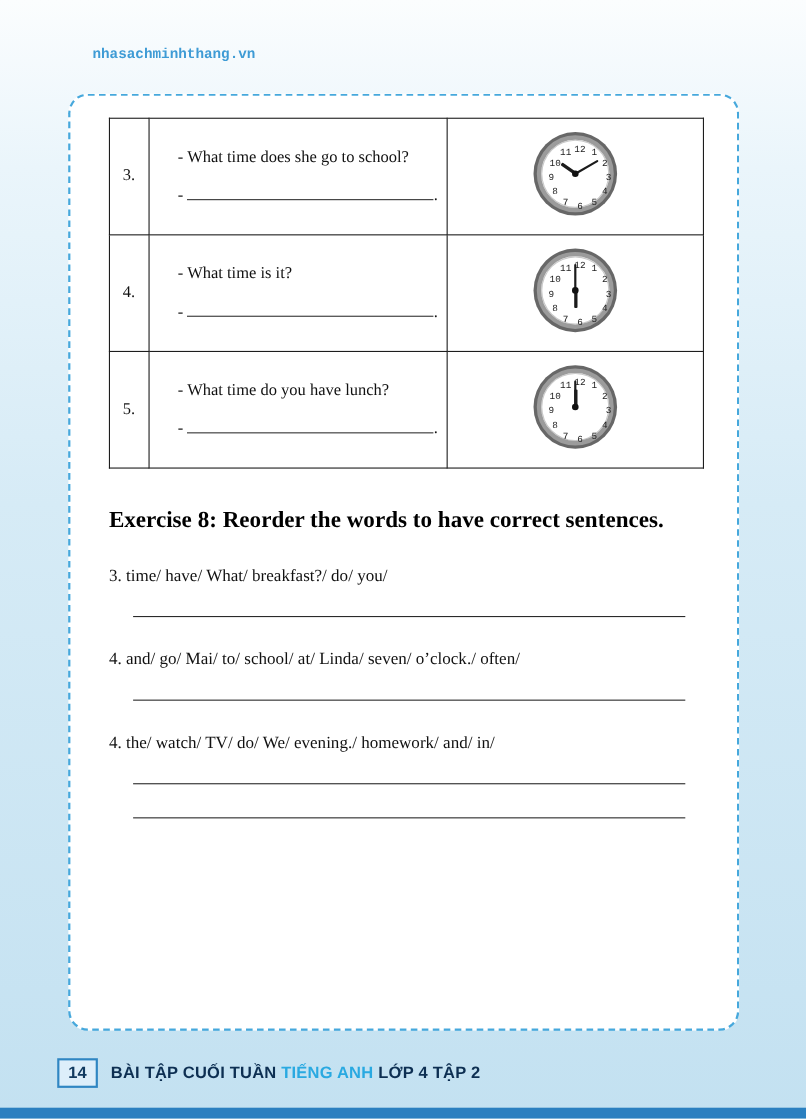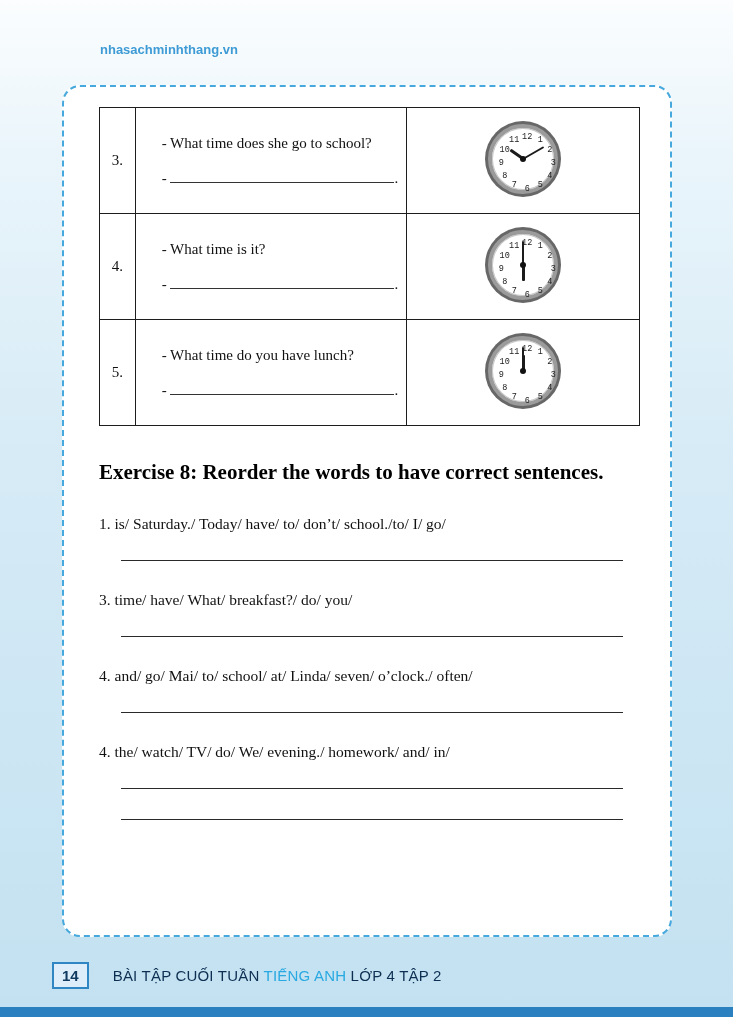--- a/index.html
+++ b/index.html
@@ -3,22 +3,22 @@
 <meta charset="utf-8">
 <style>
   * { margin:0; padding:0; box-sizing:border-box; }
   html,body { background:#a8cde2; }
   .page {
     position:relative; width:733px; height:1017px; margin:0 auto; overflow:hidden;
     background:linear-gradient(180deg,#fbfdfe 0%,#eaf5fb 15%,#d6ebf6 45%,#c3e1f1 100%);
     font-family:"Liberation Serif", serif;
   }
   .watermark {
-    position:absolute; left:100px; top:42px;
-    font-family:Liberation Sans, sans-serif; font-size:13px; font-weight:700;
+    position:absolute; left:84px; top:42px;
+    font-family:Liberation Mono, monospace; font-size:13px; font-weight:700;
     color:#3e9bd5;
   }
   .card {
     position:absolute; left:62px; top:85px; width:610px; height:852px;
     background:#ffffff; border:2px dashed #46a8dc; border-radius:18px;
     padding:20px 30px 0 35px;
   }
   table.qtable { border-collapse:collapse; }
   table.qtable td { border:1.5px solid #1d1d1d; vertical-align:middle; }
   .cell-num { width:36px; text-align:center; font-size:15px; color:#111; }
@@ -48,21 +48,21 @@
   .ex-blank { width:502px; margin:27px 0 0 22px; border-bottom:1.4px solid #2a2a2a; }
   .footer {
     position:absolute; left:52px; bottom:28px; display:flex; align-items:center;
     font-family:"Liberation Sans", sans-serif;
   }
   .page-num-box {
     min-width:36px; text-align:right; padding:3px 8px; margin-right:12px;
     border:2px solid #2f86c2; background:#ddeefa;
     color:#123a60; font-weight:700; font-size:15px;
   }
-  .footer-title { font-weight:400; font-size:15px; color:#0d2f52; letter-spacing:0.2px;margin-left:12px; }
+  .footer-title { font-weight:700; font-size:15px; color:#0d2f52; letter-spacing:0.2px; }
   .footer-title .hl { color:#29a9e1; }
   .bottom-bar { position:absolute; left:0; bottom:0; width:100%; height:10px; background:#2b80c0; }
 </style>
 </head>
 <body>
 
 <div class="page">
 
   <div class="watermark">nhasachminhthang.vn</div>
 
@@ -154,24 +154,20 @@
             </div>
           </td>
         </tr>
       </tbody>
     </table>
 
     <div class="exercise">
       <div class="ex-title">Exercise 8: Reorder the words to have correct sentences.</div>
 
       <div class="ex-item">
-        <div class="ex-text">1. is/ Saturday./ Today/ have/ to/ don’t/ school./to/ I/ go/</div>
-        <div class="ex-blank"></div>
-      </div>
-      <div class="ex-item">
         <div class="ex-text">3. time/ have/ What/ breakfast?/ do/ you/</div>
         <div class="ex-blank"></div>
       </div>
       <div class="ex-item">
         <div class="ex-text">4. and/ go/ Mai/ to/ school/ at/ Linda/ seven/ o’clock./ often/</div>
         <div class="ex-blank"></div>
       </div>
       <div class="ex-item">
         <div class="ex-text">4. the/ watch/ TV/ do/ We/ evening./ homework/ and/ in/</div>
         <div class="ex-blank"></div>

